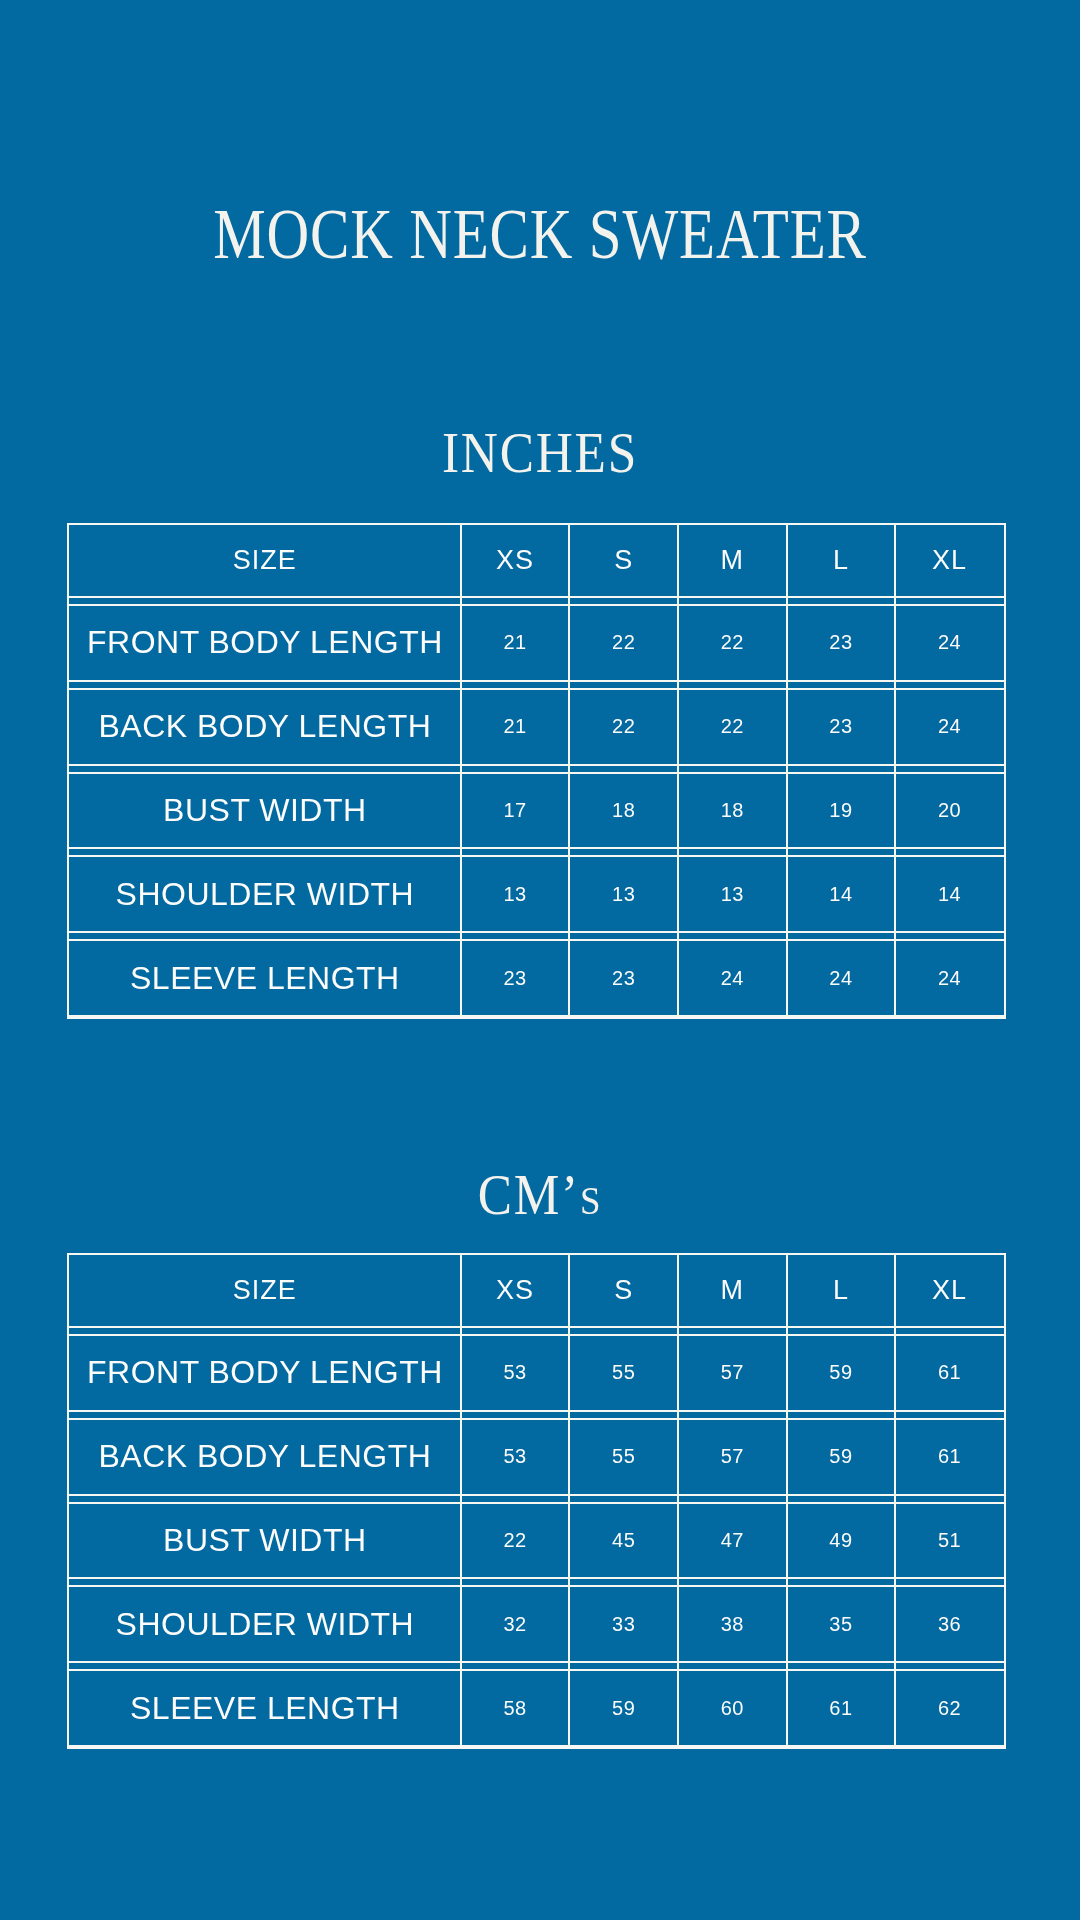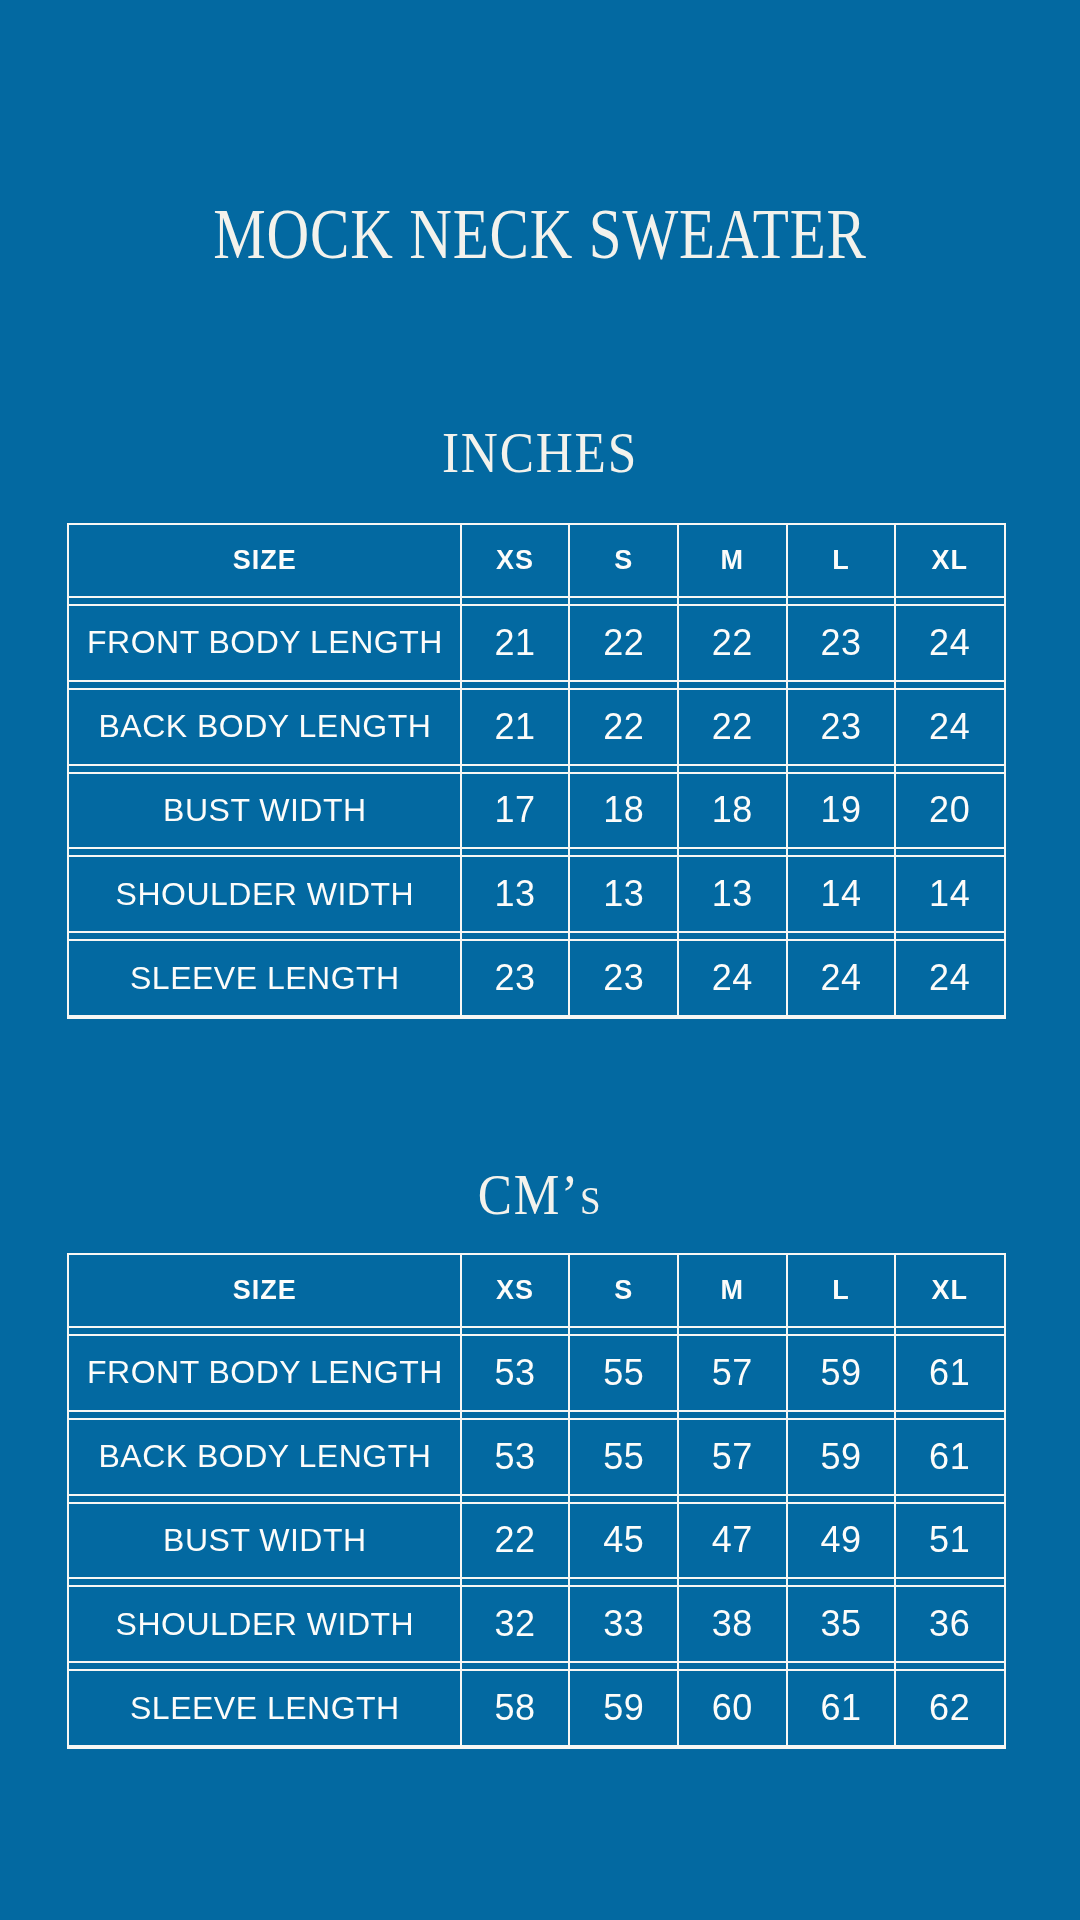--- a/index.html
+++ b/index.html
@@ -47,23 +47,23 @@
     border-top:2px solid #f7f7f4;border-bottom:2px solid #f7f7f4;
   }
   .tdata:last-of-type{border-bottom:none;}
 
   .cell{
     display:flex;align-items:center;justify-content:center;
     color:#fcfcfa;white-space:nowrap;
   }
   .labelcol{width:41.9%;}
   .datacol{width:11.62%;}
-  .hcell{font-weight:700;font-size:27px;letter-spacing:1px;}
+  .hcell{font-weight:400;font-size:27px;letter-spacing:1px;}
   .labelcell{font-size:32px;letter-spacing:0.5px;}
-  .vcell{font-size:36px;letter-spacing:0.5px;}
+  .vcell{font-size:20px;letter-spacing:0.5px;}
 
   .vline{
     position:absolute;top:0;bottom:0;width:2px;
     background:#f7f7f4;
   }
   .vline-0{left:calc(41.9% - 1px);}
   .vline-1{left:calc(53.52% - 1px);}
   .vline-2{left:calc(65.14% - 1px);}
   .vline-3{left:calc(76.76% - 1px);}
   .vline-4{left:calc(88.38% - 1px);}

